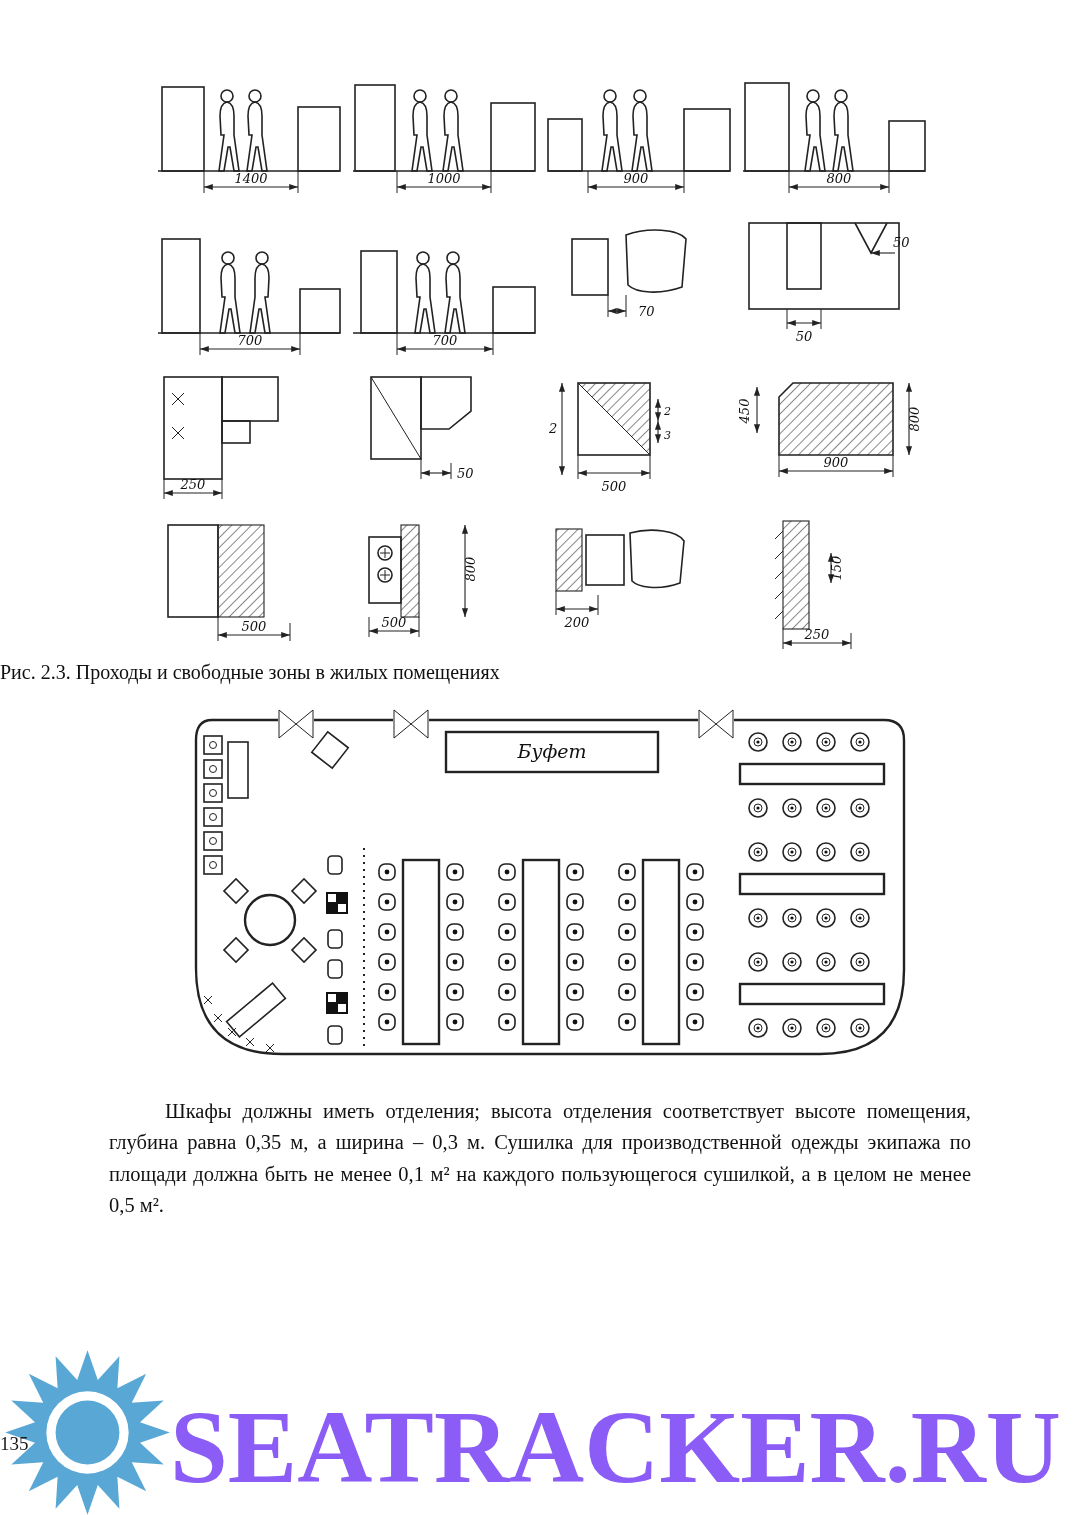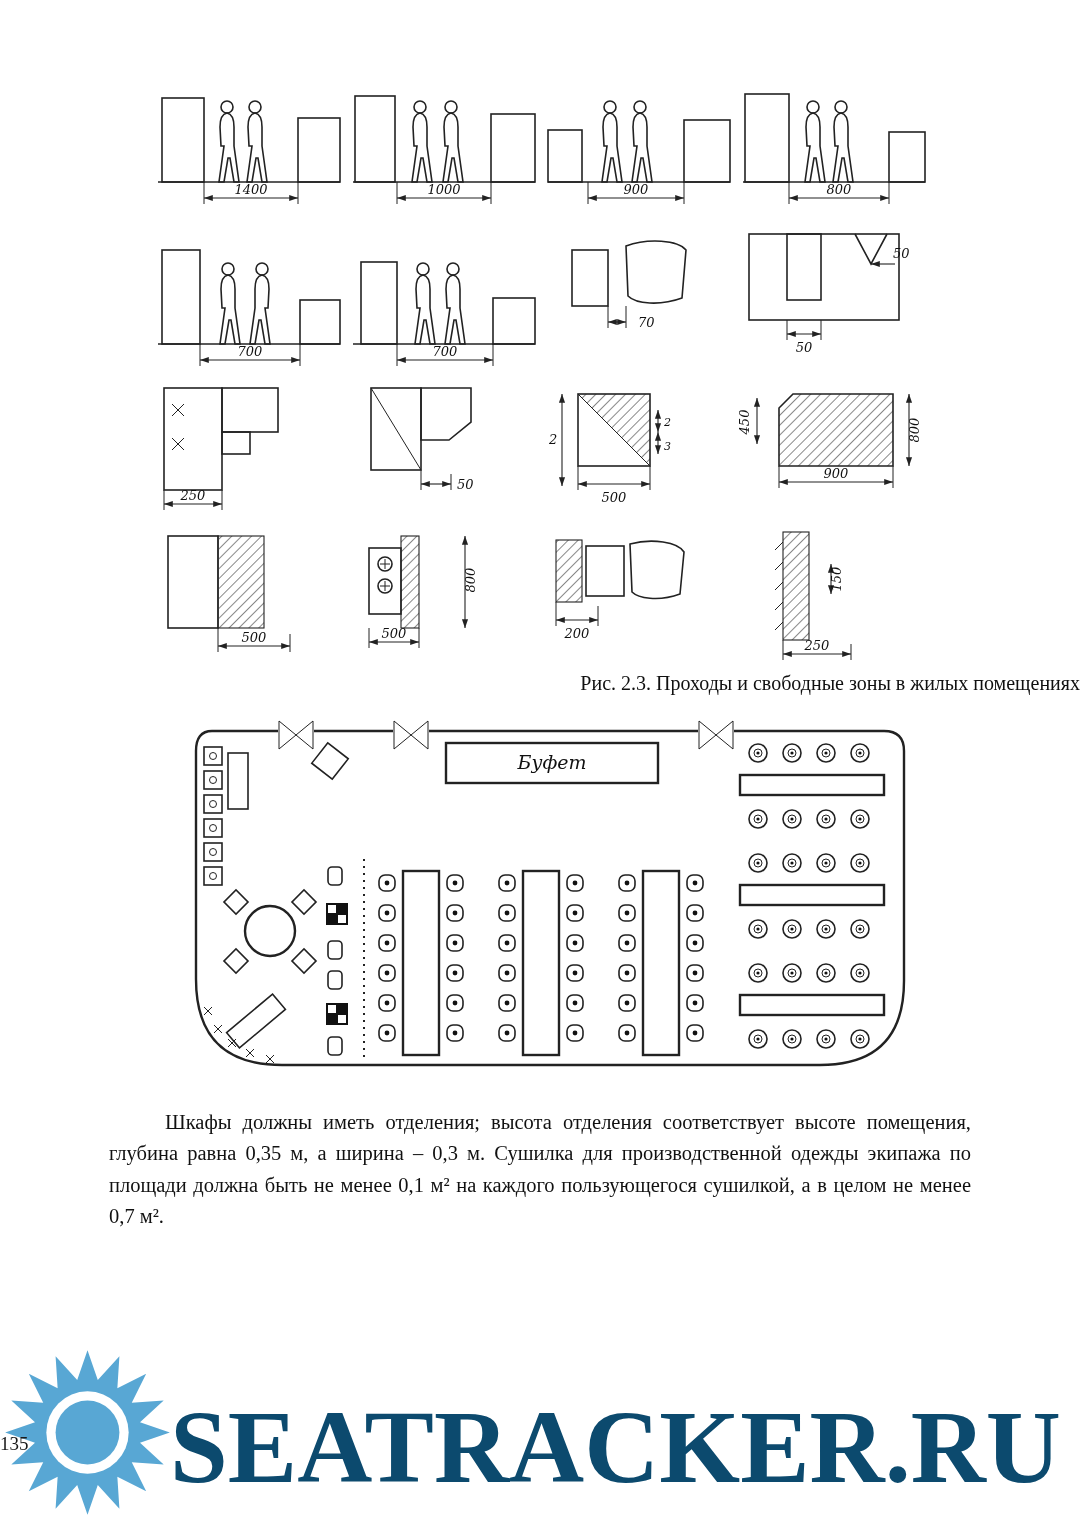--- a/index.html
+++ b/index.html
@@ -7,24 +7,24 @@
     position:relative;
     width:1080px;height:1515px;
     margin:0 auto;
     background:#fff;
     font-family:"Liberation Serif", serif;
     color:#111;
     overflow:hidden;
   }
   figure{margin:0;}
   .fig{display:block;margin:0 auto;}
-  .fig23wrap{padding-top:52px;}
+  .fig23wrap{padding-top:41px;}
   .fig24wrap{padding-top:24px;margin-left:16px;}
   .caption{
-    text-align:right;
+    text-align:left;
     font-size:20px;
     margin-top:8px;
     color:#101010;
   }
   .bodytext{
     width:862px;
     margin:26px auto 0 auto;
     font-size:20.5px;
     line-height:1.53;
     text-align:justify;
@@ -43,21 +43,21 @@
     position:absolute;left:0;bottom:0;width:1080px;height:172px;
     pointer-events:none;
   }
   .wm-text{
     position:absolute;left:170px;bottom:16px;
     font-family:"Liberation Serif",serif;
     font-weight:bold;
     font-size:104px;
     line-height:1;
     letter-spacing:0px;
-    color:#0c4a6e;
+    color:#8b5cf6;
     white-space:nowrap;
   }
   .sun{position:absolute;left:0;bottom:0;}
   .pageno{
     position:absolute;left:0;bottom:60px;width:100%;
     font-size:19px;color:#1a1a1a;z-index:5;
   }
 </style>
 </head>
 <body>
@@ -427,21 +427,21 @@
         <use href="#cB" transform="translate(648,254)"></use>
           <use href="#cB" transform="translate(682,254)"></use>
         <use href="#cB" transform="translate(580,320)"></use>
           <use href="#cB" transform="translate(614,320)"></use>
         <use href="#cB" transform="translate(648,320)"></use>
           <use href="#cB" transform="translate(682,320)"></use>
       </g>
     </svg>
   </figure>
 
-  <p class="bodytext">Шкафы должны иметь отделения; высота отделения соответствует высоте помещения, глубина равна 0,35 м, а ширина – 0,3 м. Сушилка для производственной одежды экипажа по площади должна быть не менее 0,1 м² на каждого пользующегося сушилкой, а в целом не менее 0,7 м².</p>
+  <p class="bodytext">Шкафы должны иметь отделения; высота отделения соответствует высоте помещения, глубина равна 0,35 м, а ширина – 0,3 м. Сушилка для производственной одежды экипажа по площади должна быть не менее 0,1 м² на каждого пользующегося сушилкой, а в целом не менее 0,5 м².</p>
 
   <div class="watermark">
     <svg class="sun" width="175" height="165" viewBox="0 0 170 160">
       <polygon fill="#58a7d4" points="165,80 136,90 159,111 128,109 142,137 114,123 116,154 95,131 85,160 75,131 54,154 56,123 28,137 42,109 11,111 34,90 5,80 34,70 11,49 42,51 28,23 56,37 54,6 75,29 85,0 95,29 116,6 114,37 142,23 128,51 159,49 136,70"></polygon>
       <circle cx="85" cy="80" r="40" fill="#ffffff"></circle>
       <circle cx="85" cy="80" r="31" fill="#58a7d4"></circle>
     </svg>
     <span class="wm-text">SEATRACKER.RU</span>
   </div>
 

